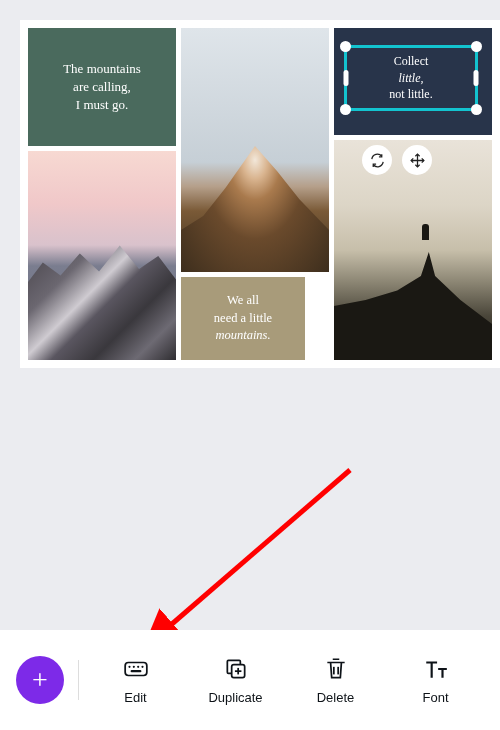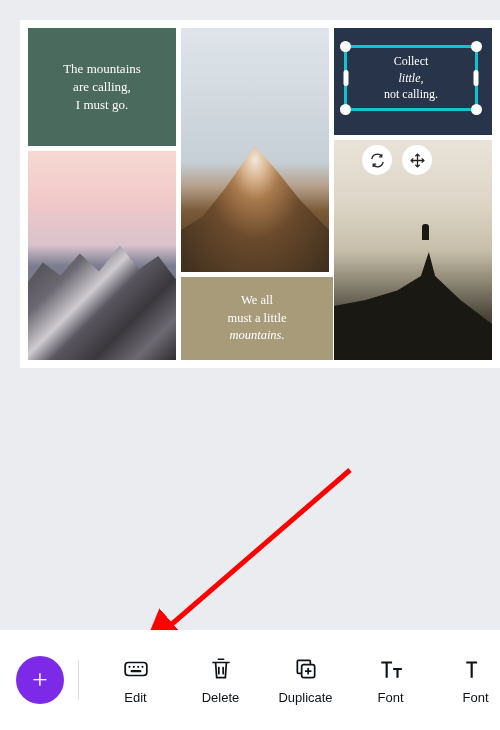--- a/index.html
+++ b/index.html
@@ -70,21 +70,21 @@
     bottom: 0; left: 0; right: 0;
     height: 140px;
     background:
       radial-gradient(ellipse at 50% 20%, #f2e7d9 0%, #d9b48f 12%, #a97a4d 25%, #6a4a2c 50%, #3d2e1d 100%);
     clip-path: polygon(0% 70%, 15% 60%, 30% 40%, 50% 10%, 65% 28%, 80% 48%, 100% 70%, 100% 100%, 0% 100%);
   }
 
   
   .tile-beige {
     left: 161px; top: 257px;
-    width: 152px; height: 83px;
+    width: 124px; height: 83px;
     background: #a89b7a;
     color: #fff;
     display: flex; align-items: center; justify-content: center;
     text-align: center;
     font-size: 12.5px;
     line-height: 1.4;
     padding: 4px;
   }
   .tile-beige .line3 { font-style: italic; }
 
@@ -198,21 +198,21 @@
     line-height: 1;
   }
   .divider {
     width: 1px; height: 40px;
     background: #ddd;
     margin: 0 14px;
     flex-shrink: 0;
   }
   .tool-items {
     display: flex;
-    gap: 0;
+    gap: 15px;
     flex: 1;
     overflow: hidden;
   }
   .tool-item {
     display: flex;
     flex-direction: column;
     align-items: center;
     justify-content: center;
     gap: 8px;
     width: 85px;
@@ -243,34 +243,34 @@
     </div>
   </div>
 
   <div class="tile tile-mtn-left"></div>
 
   <div class="tile tile-peak"></div>
 
   <div class="tile tile-beige">
     <div>
       <div>We all</div>
-      <div>must a little</div>
+      <div>need a little</div>
       <div class="line3">mountains.</div>
     </div>
   </div>
 
   <div class="tile tile-navy"></div>
 
   <div class="tile tile-silh"></div>
 
   <div class="selection-box">
     <div>
       <div>Collect</div>
       <div class="line2">little,</div>
-      <div>not calling.</div>
+      <div>not little.</div>
     </div>
     <div class="sel-handle tl"></div>
     <div class="sel-handle tr"></div>
     <div class="sel-handle bl"></div>
     <div class="sel-handle br"></div>
     <div class="sel-mid ml"></div>
     <div class="sel-mid mr"></div>
   </div>
 
   <div class="float-controls">
@@ -313,39 +313,39 @@
         <line x1="10" y1="10" x2="10" y2="10" stroke-linecap="round" stroke-width="2"></line>
         <line x1="14" y1="10" x2="14" y2="10" stroke-linecap="round" stroke-width="2"></line>
         <line x1="18" y1="10" x2="18" y2="10" stroke-linecap="round" stroke-width="2"></line>
         <line x1="8" y1="14" x2="16" y2="14" stroke-linecap="round" stroke-width="2"></line>
       </svg>
       <span class="tool-label">Edit</span>
     </div>
 
     <div class="tool-item">
       <svg viewBox="0 0 24 24">
-        <path d="M4 6h16M9 3h6M7 6l1 14h8l1-14"></path>
-        <line x1="10" y1="10" x2="10" y2="17"></line>
-        <line x1="14" y1="10" x2="14" y2="17"></line>
-      </svg>
-      <span class="tool-label">Delete</span>
-    </div>
-
-    <div class="tool-item">
-      <svg viewBox="0 0 24 24">
         <rect x="8" y="8" width="12" height="12" rx="2"></rect>
         <path d="M16 8V5a1 1 0 0 0-1-1H5a1 1 0 0 0-1 1v10a1 1 0 0 0 1 1h3"></path>
         <line x1="14" y1="11" x2="14" y2="17"></line>
         <line x1="11" y1="14" x2="17" y2="14"></line>
       </svg>
       <span class="tool-label">Duplicate</span>
     </div>
 
     <div class="tool-item">
       <svg viewBox="0 0 24 24">
+        <path d="M4 6h16M9 3h6M7 6l1 14h8l1-14"></path>
+        <line x1="10" y1="10" x2="10" y2="17"></line>
+        <line x1="14" y1="10" x2="14" y2="17"></line>
+      </svg>
+      <span class="tool-label">Delete</span>
+    </div>
+
+    <div class="tool-item">
+      <svg viewBox="0 0 24 24">
         <path d="M3 6h10M8 6v14M14 12h8M18 12v8" stroke-width="2"></path>
       </svg>
       <span class="tool-label">Font</span>
     </div>
 
     <div class="tool-item">
       <svg viewBox="0 0 24 24">
         <path d="M3 6h10M8 6v14" stroke-width="2"></path>
       </svg>
       <span class="tool-label">Font</span>

